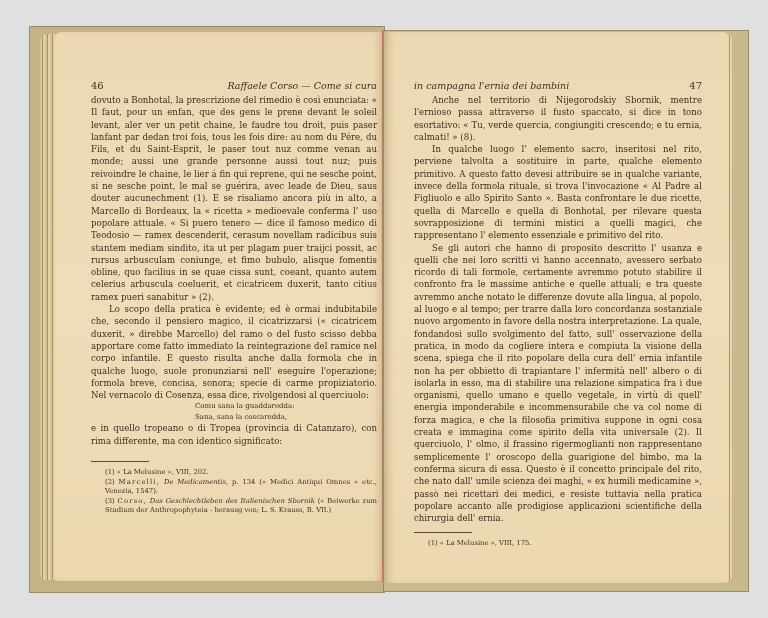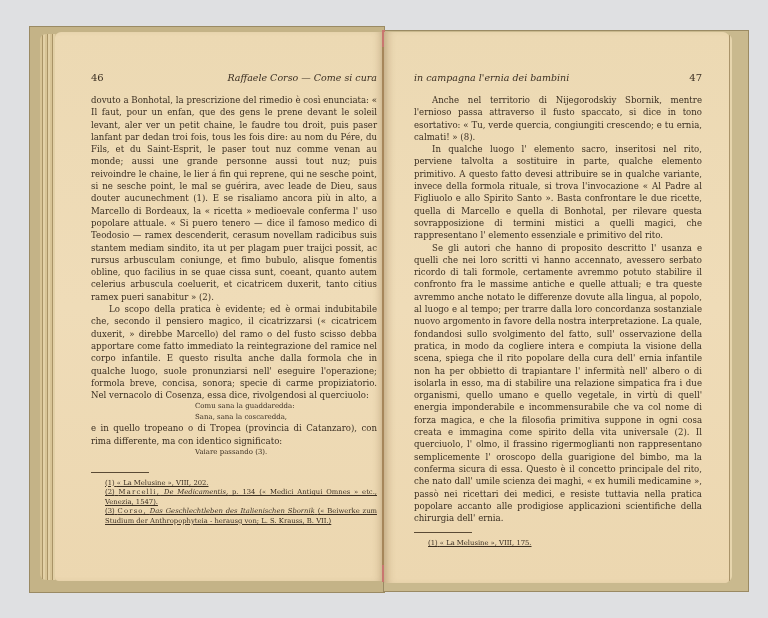--- a/index.html
+++ b/index.html
@@ -32,30 +32,30 @@
   .spine-thread { position:absolute; left:382px; top:30px; width:3px; height:552px;
     background:linear-gradient(180deg,#c9766f 0 3%, #a6865a 3% 97%, #c9766f 97% 100%); }
 
   .text {
     position:absolute; color:#3b2f22; font-size:8.6px; line-height:12.3px;
     text-align:justify;
   }
   .left .text { left:36px; width:286px; }
   .right .text { left:30px; width:288px; }
   .running {
-    position:absolute; top:40px; font-size:9.5px; color:#3b2f22;
+    position:absolute; top:48px; font-size:9.5px; color:#3b2f22;
   }
   .running .num { font-family:"DejaVu Serif", serif; font-size:10px; }
   .running .title { font-style:italic; }
   p { margin:0; }
   .indent { text-indent:18px; }
   .verse { margin-left:104px; font-size:7px; line-height:10.5px; }
   .hr { width:58px; height:1px; background:#5a4a35; margin:14px 0 6px 0; }
   .fn { font-size:6.8px; line-height:9.6px; }
-  .fn .ind { padding-left:14px;text-decoration:underline; }
+  .fn .ind { padding-left:14px; }
   .spaced { letter-spacing:1.2px; }
   i { font-style:italic; }
 </style>
 </head>
 <body>
 
 <div class="cover-left"></div>
 <div class="cover-right"></div>
 <div class="page-edge-left"></div>
 <div class="page-edge-right"></div>
@@ -67,21 +67,20 @@
   </div>
   <div class="text" style="top:62px;">
     <p>dovuto a Bonhotal, la prescrizione del rimedio è così enunciata: « Il faut, pour un enfan, que des gens le prene devant le soleil levant, aler ver un petit chaine, le faudre tou droit, puis paser lanfant par dedan troi fois, tous les fois dire: au nom du Pére, du Fils, et du Saint-Esprit, le paser tout nuz comme venan au monde; aussi une grande personne aussi tout nuz; puis reivoindre le chaine, le lier á fin qui reprene, qui ne sesche point, si ne sesche point, le mal se guérira, avec leade de Dieu, saus douter aucunechment (1). E se risaliamo ancora più in alto, a Marcello di Bordeaux, la « ricetta » medioevale conferma l' uso popolare attuale. « Si puero tenero — dice il famoso medico di Teodosio — ramex descenderit, cerasum novellam radicibus suis stantem mediam sindito, ita ut per plagam puer traijci possit, ac rursus arbusculam coniunge, et fimo bubulo, alisque fomentis obline, quo facilius in se quae cissa sunt, coeant, quanto autem celerius arbuscula coeluerit, et cicatricem duxerit, tanto citius ramex pueri sanabitur » (2).</p>
     <p class="indent">Lo scopo della pratica è evidente; ed è ormai indubitabile che, secondo il pensiero magico, il cicatrizzarsi (« cicatricem duxerit, » direbbe Marcello) del ramo o del fusto scisso debba apportare come fatto immediato la reintegrazione del ramice nel corpo infantile. E questo risulta anche dalla formola che in qualche luogo, suole pronunziarsi nell' eseguire l'operazione; formola breve, concisa, sonora; specie di carme propiziatorio. Nel vernacolo di Cosenza, essa dice, rivolgendosi al querciuolo:</p>
     <div class="verse">
       <div>Comu sana la guaddaredda:</div>
       <div>Sana, sana la coscaredda,</div>
     </div>
     <p>e in quello tropeano o di Tropea (provincia di Catanzaro), con rima differente, ma con identico significato:</p>
     <div class="verse">
-      <div>Vaiare passando (3).</div>
     </div>
     <div class="hr"></div>
     <div class="fn">
       <div class="ind">
         <span>(1)</span>
         <span>« La Melusine », VIII, 202.</span>
       </div>
       <div class="ind">
         <span>(2)</span>
         <span class="spaced">Marcelli,</span>

